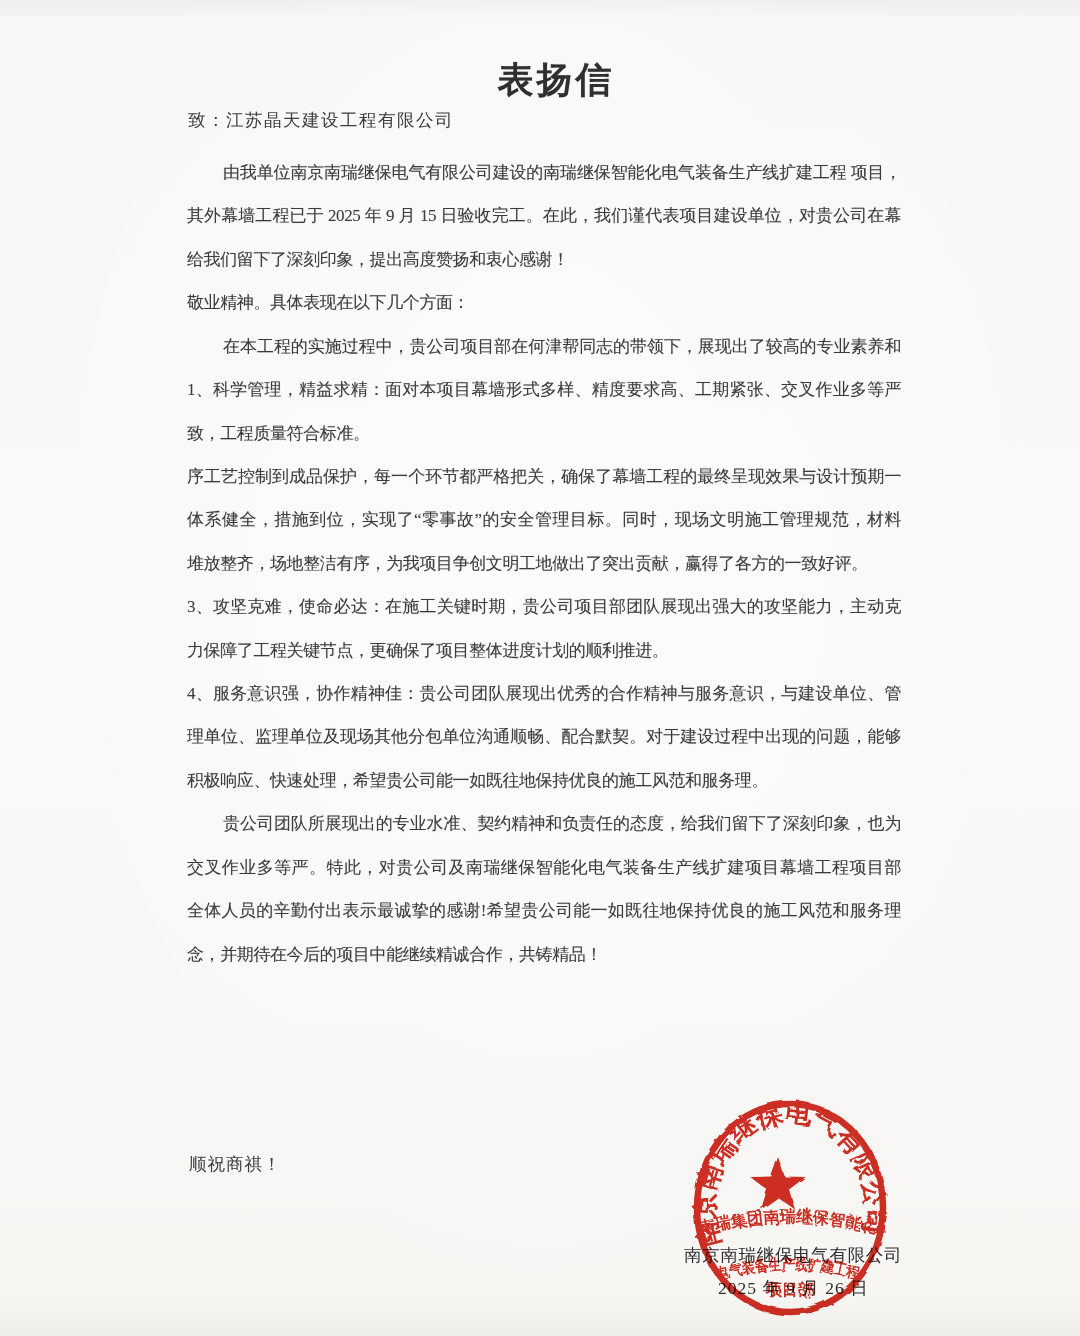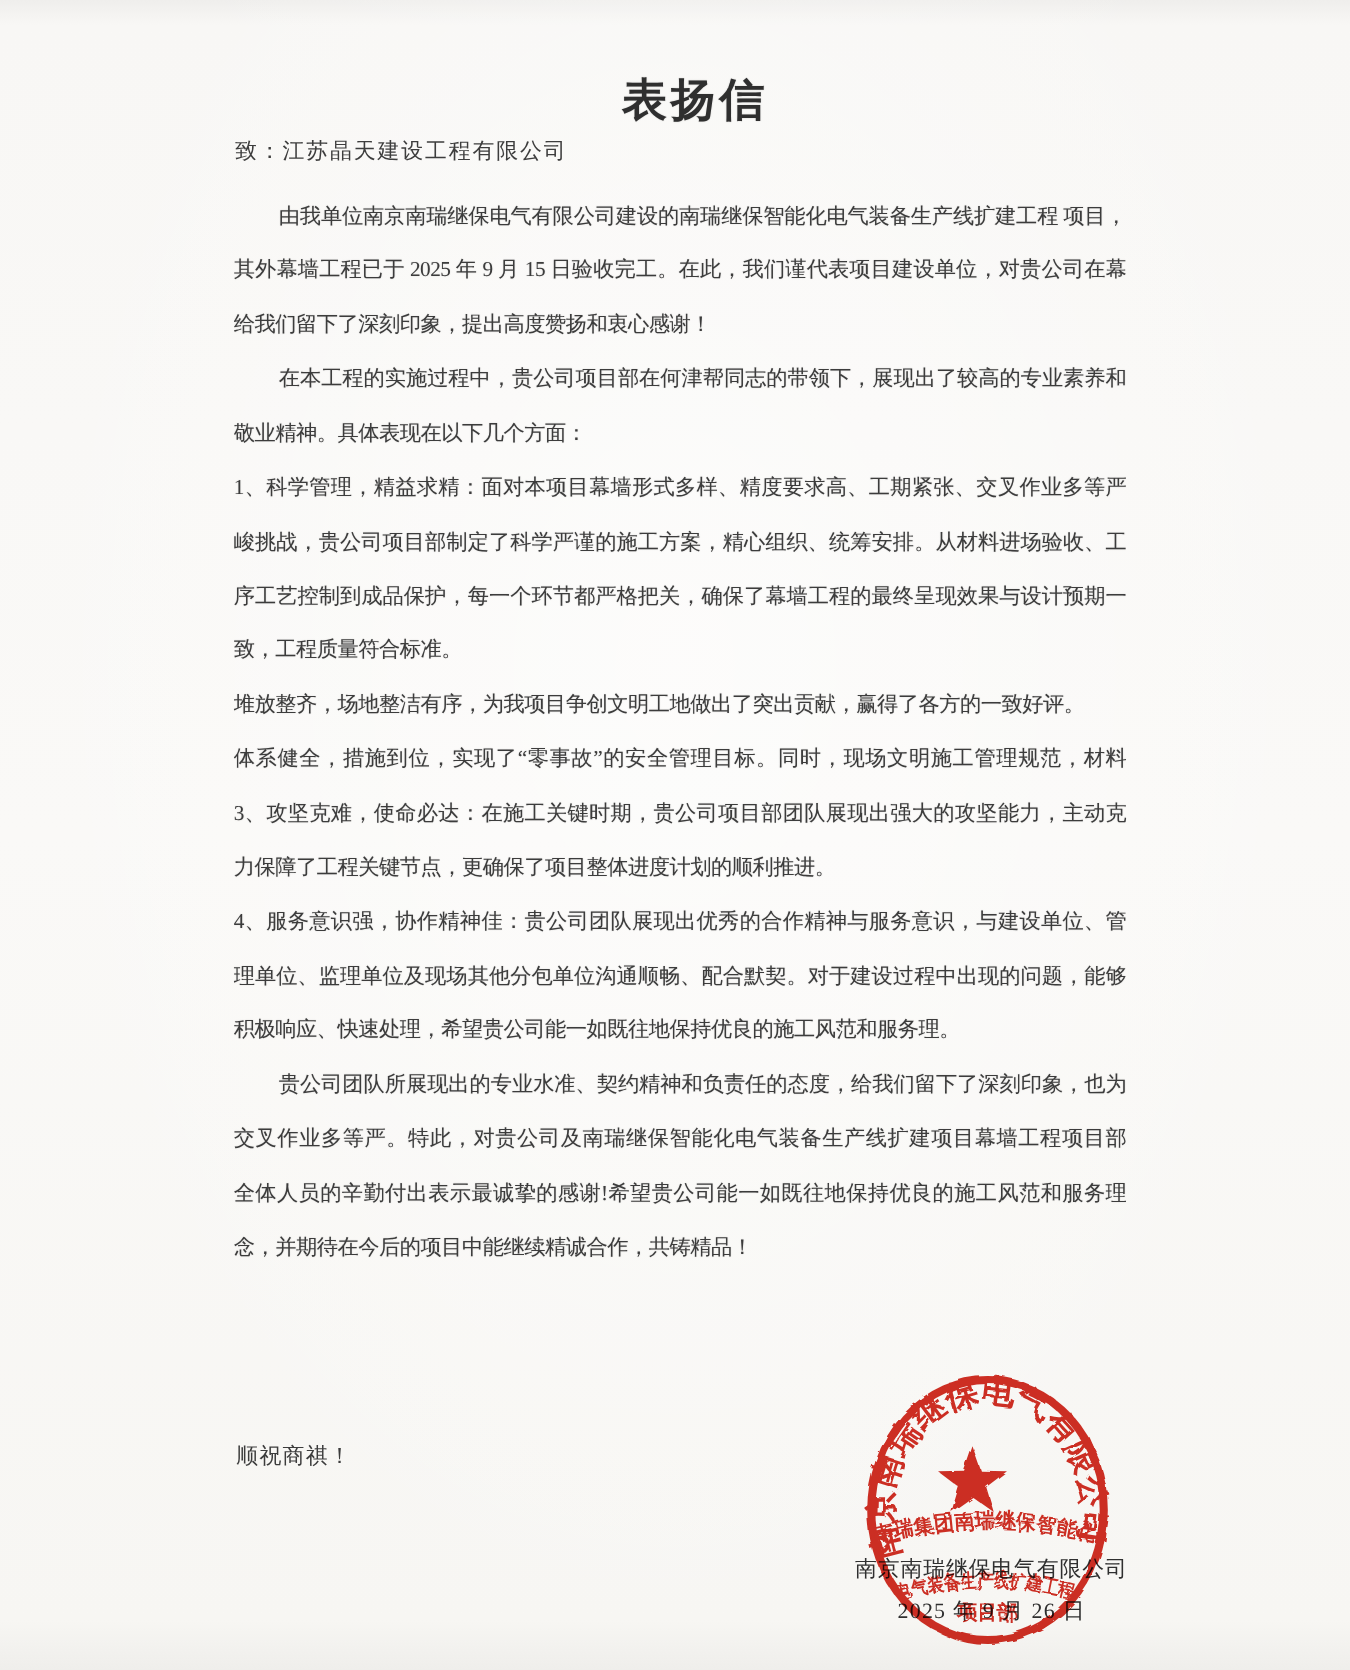--- a/index.html
+++ b/index.html
@@ -66,32 +66,31 @@
 
   <div class="recipient">致：江苏晶天建设工程有限公司</div>
 
   <div class="body">
     <div>
       <div class="ln ind">由我单位南京南瑞继保电气有限公司建设的南瑞继保智能化电气装备生产线扩建工程 项目，</div>
       <div class="ln">其外幕墙工程已于 2025 年 9 月 15 日验收完工。在此，我们谨代表项目建设单位，对贵公司在幕</div>
       <div class="ln end">给我们留下了深刻印象，提出高度赞扬和衷心感谢！</div>
     </div>
     <div>
+      <div class="ln end">敬业精神。具体表现在以下几个方面：</div>
       <div class="ln ind">在本工程的实施过程中，贵公司项目部在何津帮同志的带领下，展现出了较高的专业素养和</div>
-      <div class="ln end">敬业精神。具体表现在以下几个方面：</div>
     </div>
     <div>
       <div class="ln">1、科学管理，精益求精：面对本项目幕墙形式多样、精度要求高、工期紧张、交叉作业多等严</div>
-      <div class="ln">峻挑战，贵公司项目部制定了科学严谨的施工方案，精心组织、统筹安排。从材料进场验收、工</div>
+      <div class="ln end">致，工程质量符合标准。</div>
       <div class="ln">序工艺控制到成品保护，每一个环节都严格把关，确保了幕墙工程的最终呈现效果与设计预期一</div>
-      <div class="ln end">致，工程质量符合标准。</div>
     </div>
     <div>
+      <div class="ln">体系健全，措施到位，实现了“零事故”的安全管理目标。同时，现场文明施工管理规范，材料</div>
       <div class="ln end">堆放整齐，场地整洁有序，为我项目争创文明工地做出了突出贡献，赢得了各方的一致好评。</div>
-      <div class="ln">体系健全，措施到位，实现了“零事故”的安全管理目标。同时，现场文明施工管理规范，材料</div>
     </div>
     <div>
       <div class="ln">3、攻坚克难，使命必达：在施工关键时期，贵公司项目部团队展现出强大的攻坚能力，主动克</div>
       <div class="ln end">力保障了工程关键节点，更确保了项目整体进度计划的顺利推进。</div>
     </div>
     <div>
       <div class="ln">4、服务意识强，协作精神佳：贵公司团队展现出优秀的合作精神与服务意识，与建设单位、管</div>
       <div class="ln">理单位、监理单位及现场其他分包单位沟通顺畅、配合默契。对于建设过程中出现的问题，能够</div>
       <div class="ln end">积极响应、快速处理，希望贵公司能一如既往地保持优良的施工风范和服务理。</div>
     </div>

